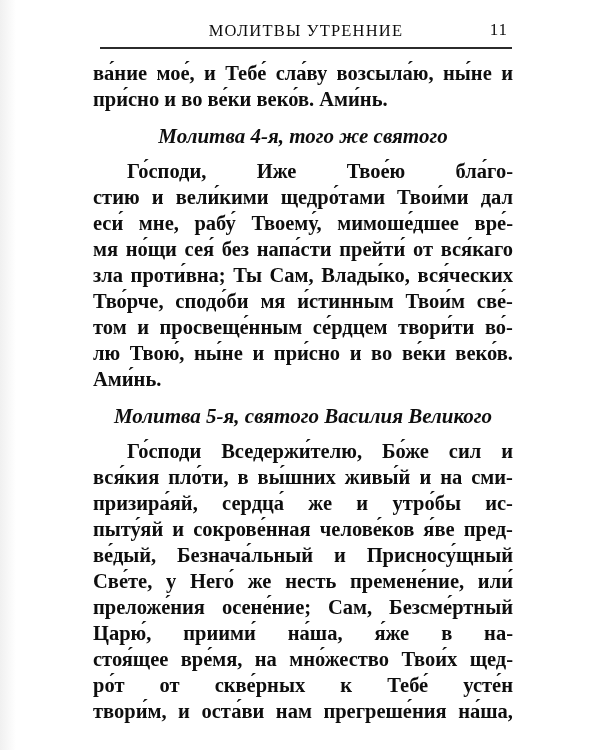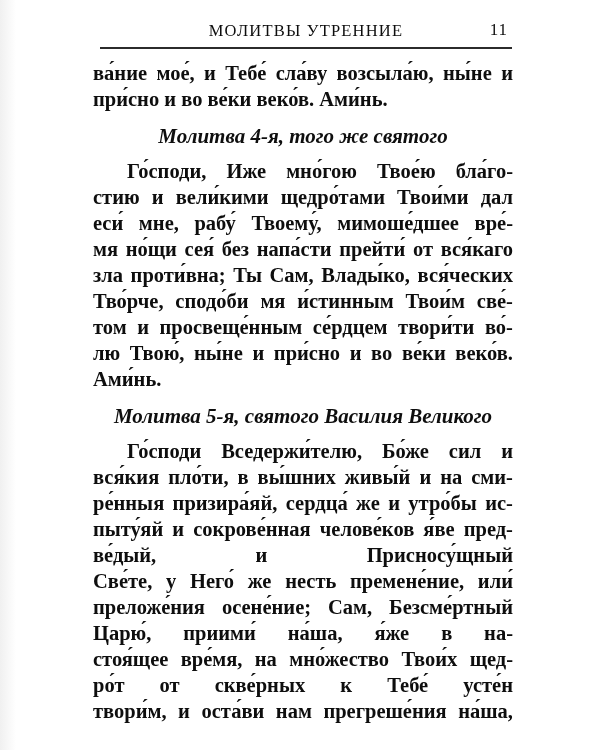--- a/index.html
+++ b/index.html
@@ -96,21 +96,20 @@
         </div>
         <div class="tline left">при́сно и во ве́ки веко́в. Ами́нь.</div>
       </div>
 
     <div class="phead">Молитва 4-я, того же святого</div>
 
     <div class="para">
         <div class="tline just indent">
           <span>Го́споди,</span>
           <span>Иже</span>
-          <span>мно́гою</span>
           <span>Твое́ю</span>
           <span>бла́го-</span>
         </div>
         <div class="tline just">
           <span>стию</span>
           <span>и</span>
           <span>вели́кими</span>
           <span>щедро́тами</span>
           <span>Твои́ми</span>
           <span>дал</span>
@@ -185,38 +184,38 @@
           <span>вся́кия</span>
           <span>пло́ти,</span>
           <span>в</span>
           <span>вы́шних</span>
           <span>живы́й</span>
           <span>и</span>
           <span>на</span>
           <span>сми-</span>
         </div>
         <div class="tline just">
-          <span>ре́нныя</span>
           <span>призира́яй,</span>
           <span>сердца́</span>
           <span>же</span>
           <span>и</span>
           <span>утро́бы</span>
           <span>ис-</span>
         </div>
         <div class="tline just">
           <span>пыту́яй</span>
           <span>и</span>
           <span>сокрове́нная</span>
           <span>челове́ков</span>
           <span>я́ве</span>
           <span>пред-</span>
         </div>
         <div class="tline just">
           <span>ве́дый,</span>
+          <span>Безнача́льный</span>
           <span>и</span>
           <span>Присносу́щный</span>
         </div>
         <div class="tline just">
           <span>Све́те,</span>
           <span>у</span>
           <span>Него́</span>
           <span>же</span>
           <span>несть</span>
           <span>премене́ние,</span>

